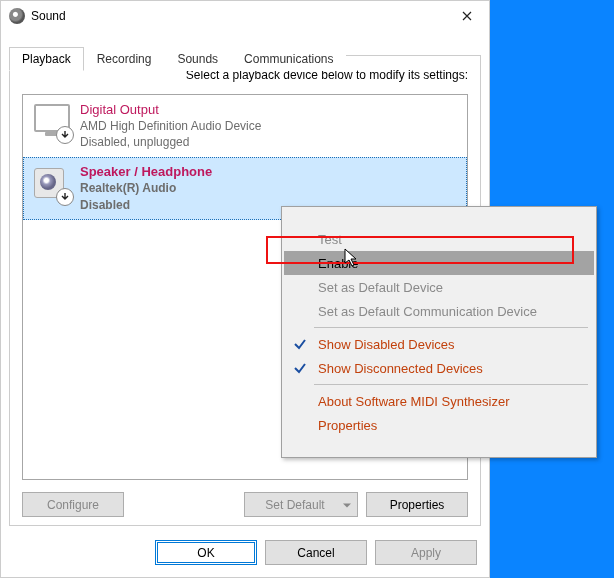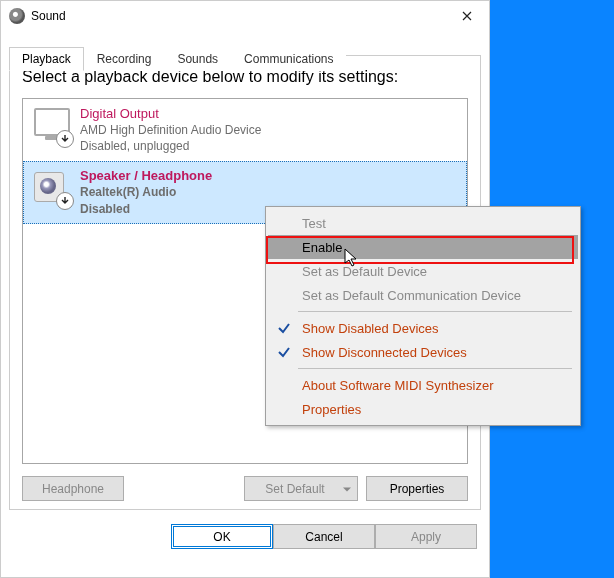--- a/index.html
+++ b/index.html
@@ -81,22 +81,23 @@
   .tab-body {
     border: 1px solid #ccc;
     border-top: none;
     margin: 0 8px 8px 8px;
     flex: 1;
     display: flex;
     flex-direction: column;
     padding: 12px 12px 8px 12px;
   }
   .instruction {
-    font-size: 16px;
+    font-size: 12px;
     margin-bottom: 12px;
+    text-align: right;
   }
   .device-list {
     border: 1px solid #a6a6a6;
     flex: 1;
     margin-bottom: 12px;
     overflow: hidden;
   }
   .device-item {
     display: flex;
     padding: 6px 4px;
@@ -195,35 +196,35 @@
     content:"";
     position:absolute;
     right:6px; top:50%;
     transform:translateY(-20%);
     border:4px solid transparent;
     border-top-color:#888;
   }
   .dlg-buttons {
     display: flex;
     justify-content: flex-end;
-    gap: 0;
-    padding: 6px 12px 28px 12px;
+    gap: 8px;
+    padding: 6px 12px 12px 12px;
   }
   .dlg-buttons .btn { min-width: 80px; }
   .btn.primary { border: 1px solid #0078d7; color:#000; background:#fff; outline:1px solid #0078d7; outline-offset:-3px;}
 
   
   .context-menu {
     position: absolute;
     top: 206px;
-    left: 265px;
+    left: 281px;
     width: 310px;
     background: #f0f0f0;
     border: 1px solid #a0a0a0;
-    padding: 4px 2px;
+    padding: 20px 2px;
     box-shadow: 2px 2px 4px rgba(0,0,0,.25);
   }
   .menu-item {
     display: flex;
     align-items: center;
     height: 24px;
     padding-left: 34px;
     position: relative;
     font-size: 13px;
     color: #c2410c;
@@ -317,21 +318,21 @@
         </div>
         <div class="device-text">
           <div class="device-title">Speaker / Headphone</div>
           <div class="device-sub">Realtek(R) Audio</div>
           <div class="device-sub">Disabled</div>
         </div>
       </div>
     </div>
 
     <div class="button-row">
-      <div class="btn">Headphone</div>
+      <div class="btn">Configure</div>
       <div class="right">
         <div class="btn split">Set Default</div>
         <div class="btn enabled">Properties</div>
       </div>
     </div>
   </div>
 
   <div class="dlg-buttons">
     <div class="btn primary">OK</div>
     <div class="btn enabled">Cancel</div>

